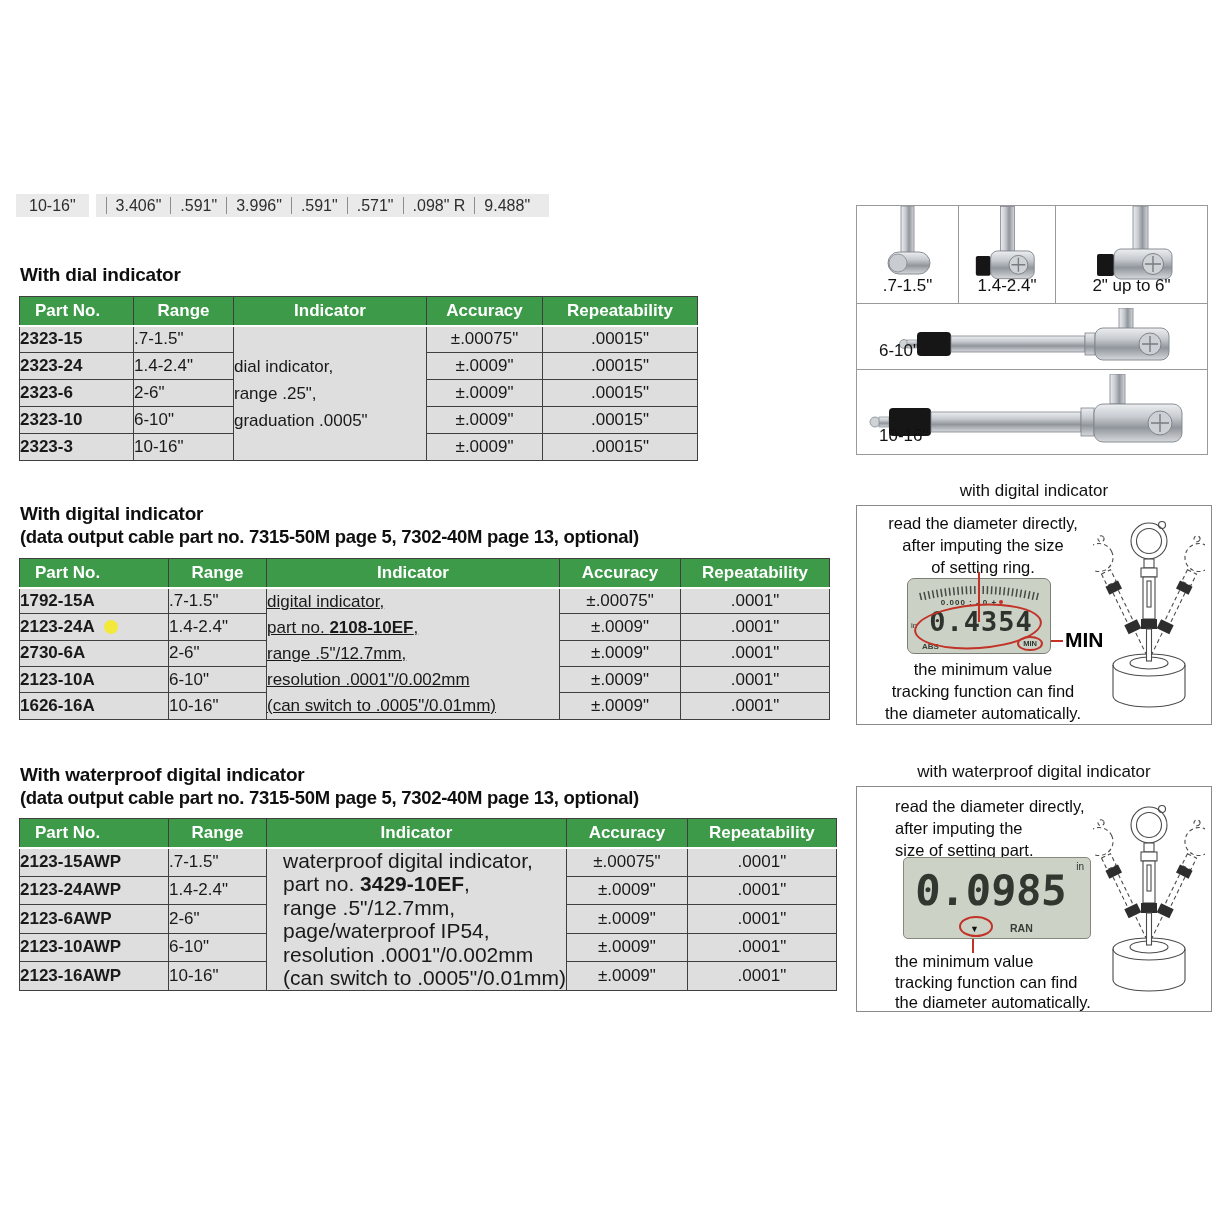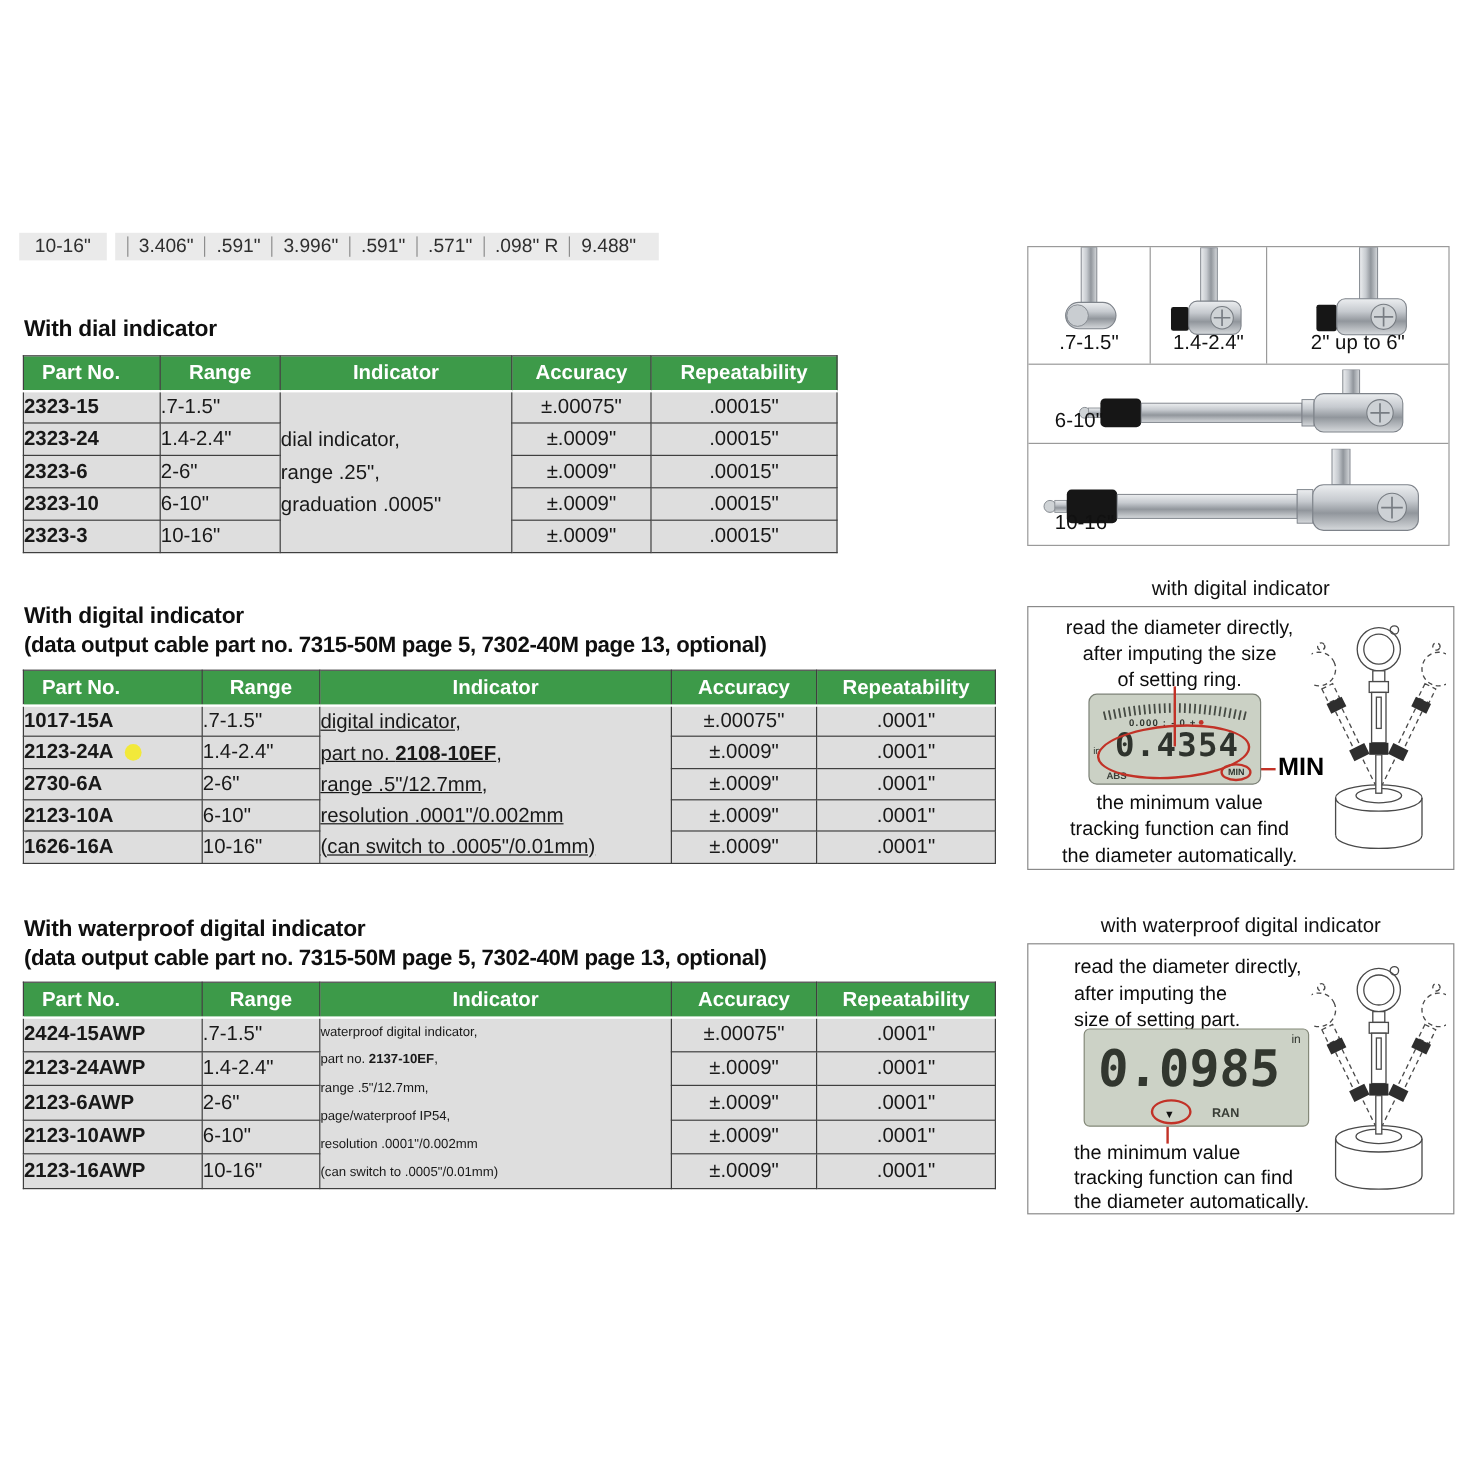--- a/index.html
+++ b/index.html
@@ -29,21 +29,21 @@
   table.spec td { background:#dedede; font-size:17px; color:#191919; white-space:nowrap; }
   td.part { font-weight:bold; padding-left:18px; }
   td.range { padding-left:11px; }
   td.acc, td.rep { text-align:center; }
   td.ind { vertical-align:middle; padding-left:12px; }
   .t1 tbody tr { height:27px; }
   .t2 tbody tr { height:26px; }
   .t3 tbody tr { height:28px; }
   .t1 .ind-line { line-height:27px; }
   .t2 .ind-line { line-height:26px;text-decoration:underline; }
-  .t3 .ind-line { line-height:23.5px; font-size:11px; }
+  .t3 .ind-line { line-height:23.5px; font-size:21px;margin-left:16px; }
   .dot { display:inline-block; width:14px; height:14px; border-radius:50%; background:#f2e93a; margin-left:9px; vertical-align:-2px; }
   
   .probe-panel { position:absolute; left:856px; top:205px; width:352px; height:250px; border:1px solid #9a9a9a; box-sizing:border-box; background:#fff; }
   .pp-row { display:flex; box-sizing:border-box; }
   .pp-row1 { height:97px; }
   .pp-row2 { height:66px; border-top:1px solid #9a9a9a; position:relative; }
   .pp-row3 { height:85px; border-top:1px solid #9a9a9a; position:relative; }
   .pp-cell { position:relative; box-sizing:border-box; }
   .pp-c1 { width:102px; border-right:1px solid #9a9a9a; }
   .pp-c2 { width:97px; border-right:1px solid #9a9a9a; }
@@ -202,21 +202,21 @@
         <tr>
           <th class="h-part">Part No.</th>
           <th>Range</th>
           <th>Indicator</th>
           <th>Accuracy</th>
           <th>Repeatability</th>
         </tr>
       </thead>
       <tbody>
         <tr>
-          <td class="part">1017-15A</td>
+          <td class="part">1792-15A</td>
           <td class="range">.7-1.5"</td>
           <td class="ind" rowspan="5">
             <div class="ind-line"><span>digital indicator,</span><b></b><span></span></div>
             <div class="ind-line"><span>part no. </span><b>2108-10EF</b><span>,</span></div>
             <div class="ind-line"><span>range .5"/12.7mm,</span><b></b><span></span></div>
             <div class="ind-line"><span>resolution .0001"/0.002mm</span><b></b><span></span></div>
             <div class="ind-line"><span>(can switch to .0005"/0.01mm)</span><b></b><span></span></div>
           </td>
           <td class="acc">±.00075"</td>
           <td class="rep">.0001"</td>
@@ -264,25 +264,25 @@
         <tr>
           <th class="h-part">Part No.</th>
           <th>Range</th>
           <th>Indicator</th>
           <th>Accuracy</th>
           <th>Repeatability</th>
         </tr>
       </thead>
       <tbody>
         <tr>
-          <td class="part">2424-15AWP</td>
+          <td class="part">2123-15AWP</td>
           <td class="range">.7-1.5"</td>
           <td class="ind" rowspan="5">
             <div class="ind-line"><span>waterproof digital indicator,</span><b></b><span></span></div>
-            <div class="ind-line"><span>part no. </span><b>2137-10EF</b><span>,</span></div>
+            <div class="ind-line"><span>part no. </span><b>3429-10EF</b><span>,</span></div>
             <div class="ind-line"><span>range .5"/12.7mm,</span><b></b><span></span></div>
             <div class="ind-line"><span>page/waterproof IP54,</span><b></b><span></span></div>
             <div class="ind-line"><span>resolution .0001"/0.002mm</span><b></b><span></span></div>
             <div class="ind-line"><span>(can switch to .0005"/0.01mm)</span><b></b><span></span></div>
           </td>
           <td class="acc">±.00075"</td>
           <td class="rep">.0001"</td>
         </tr>
         <tr>
           <td class="part">2123-24AWP</td>

